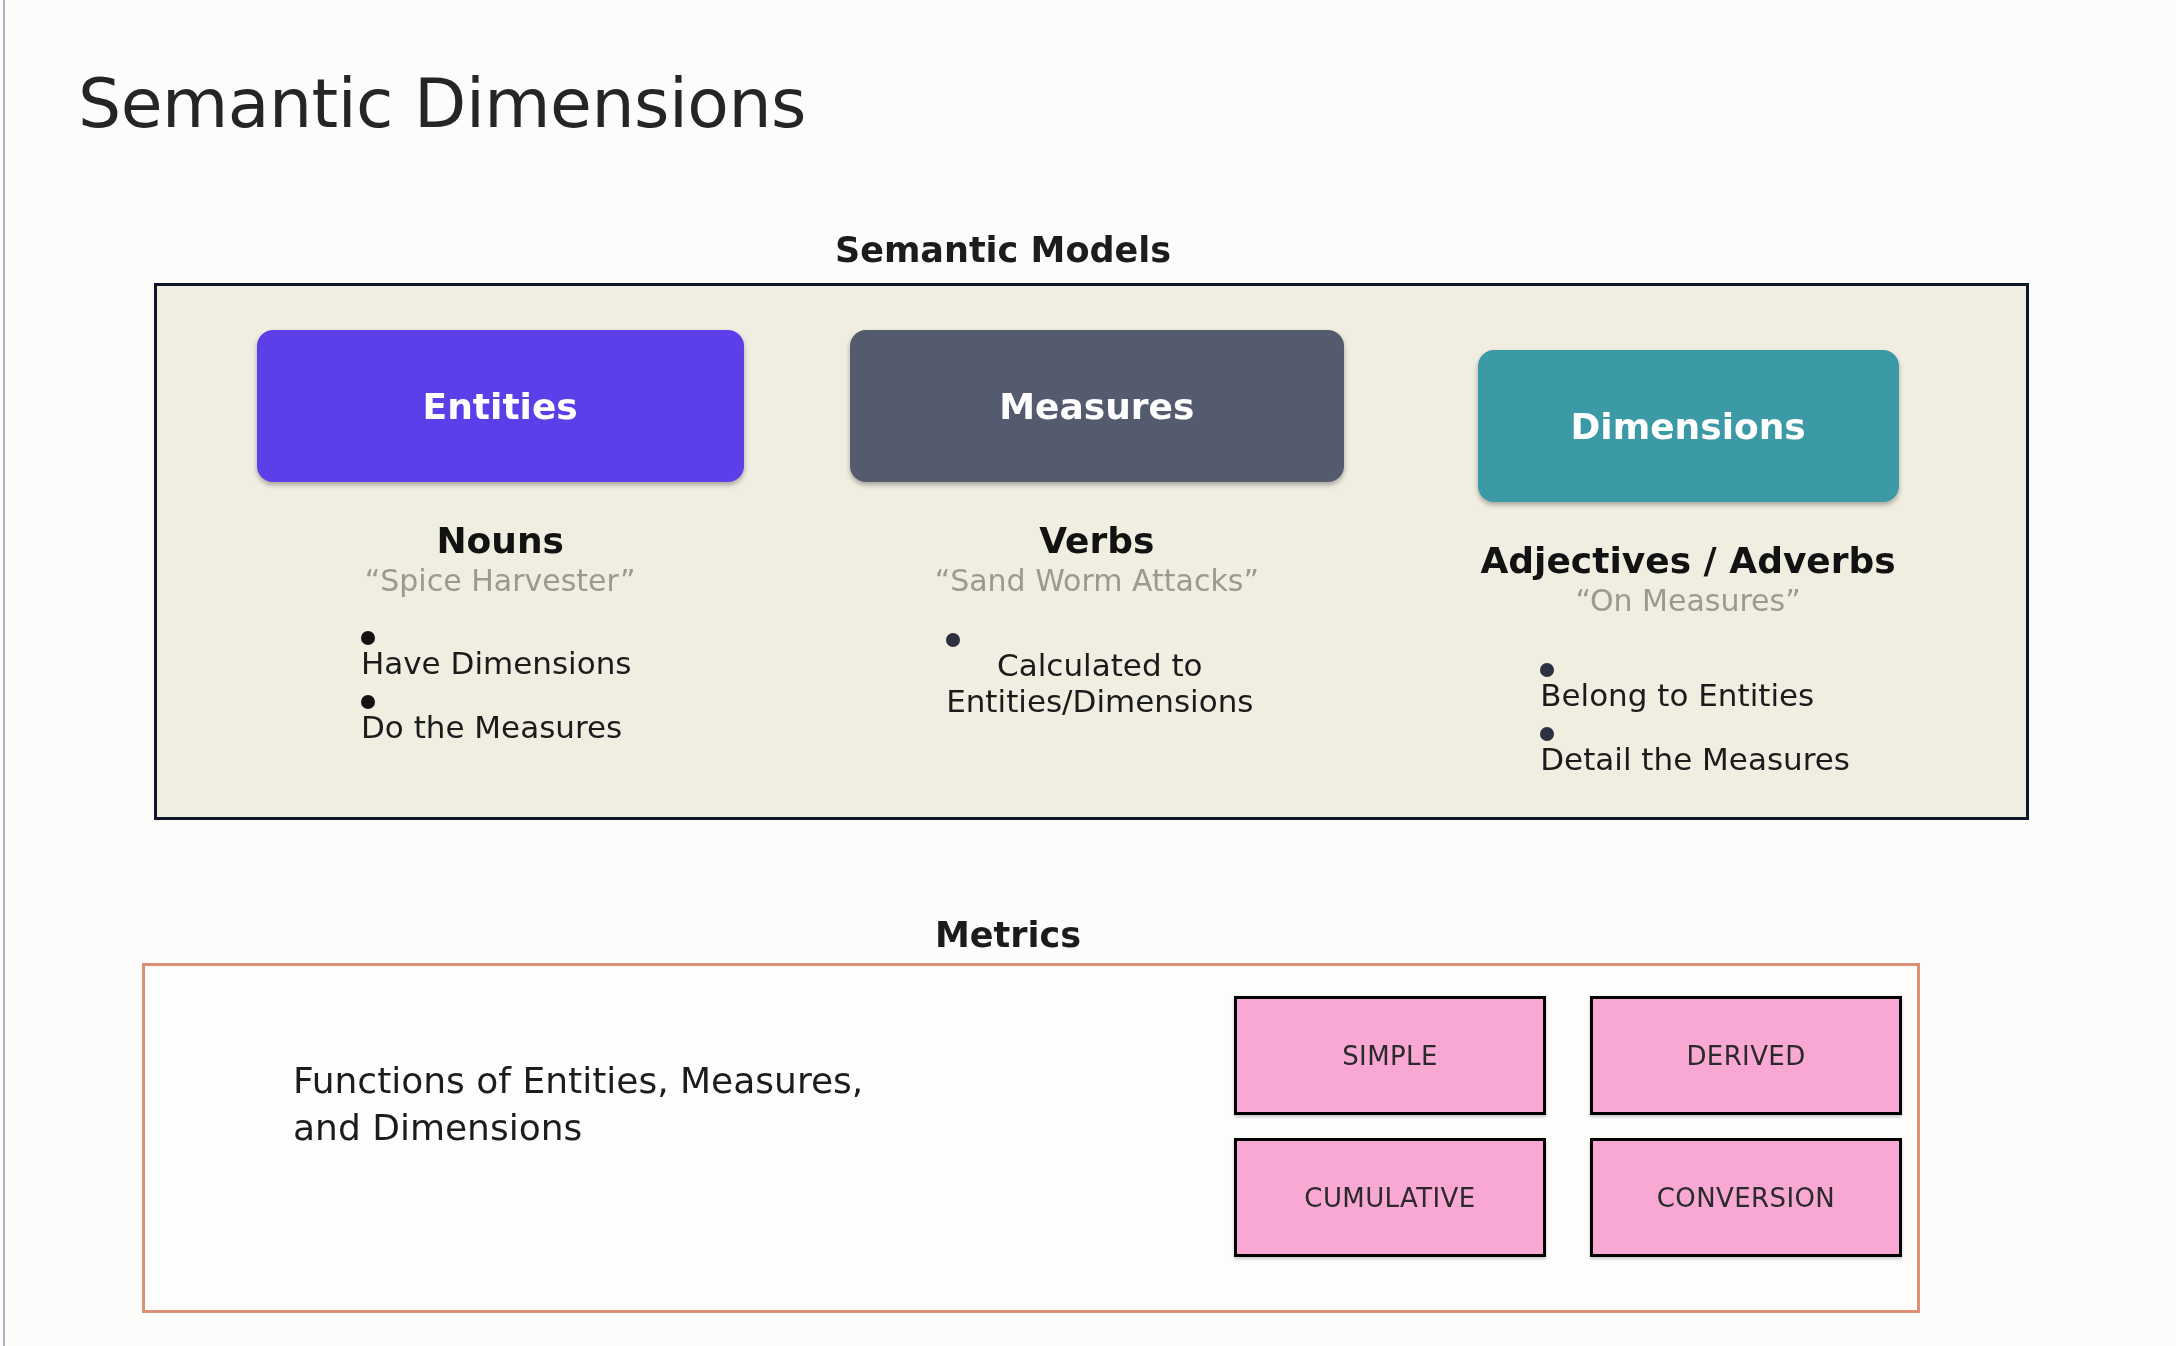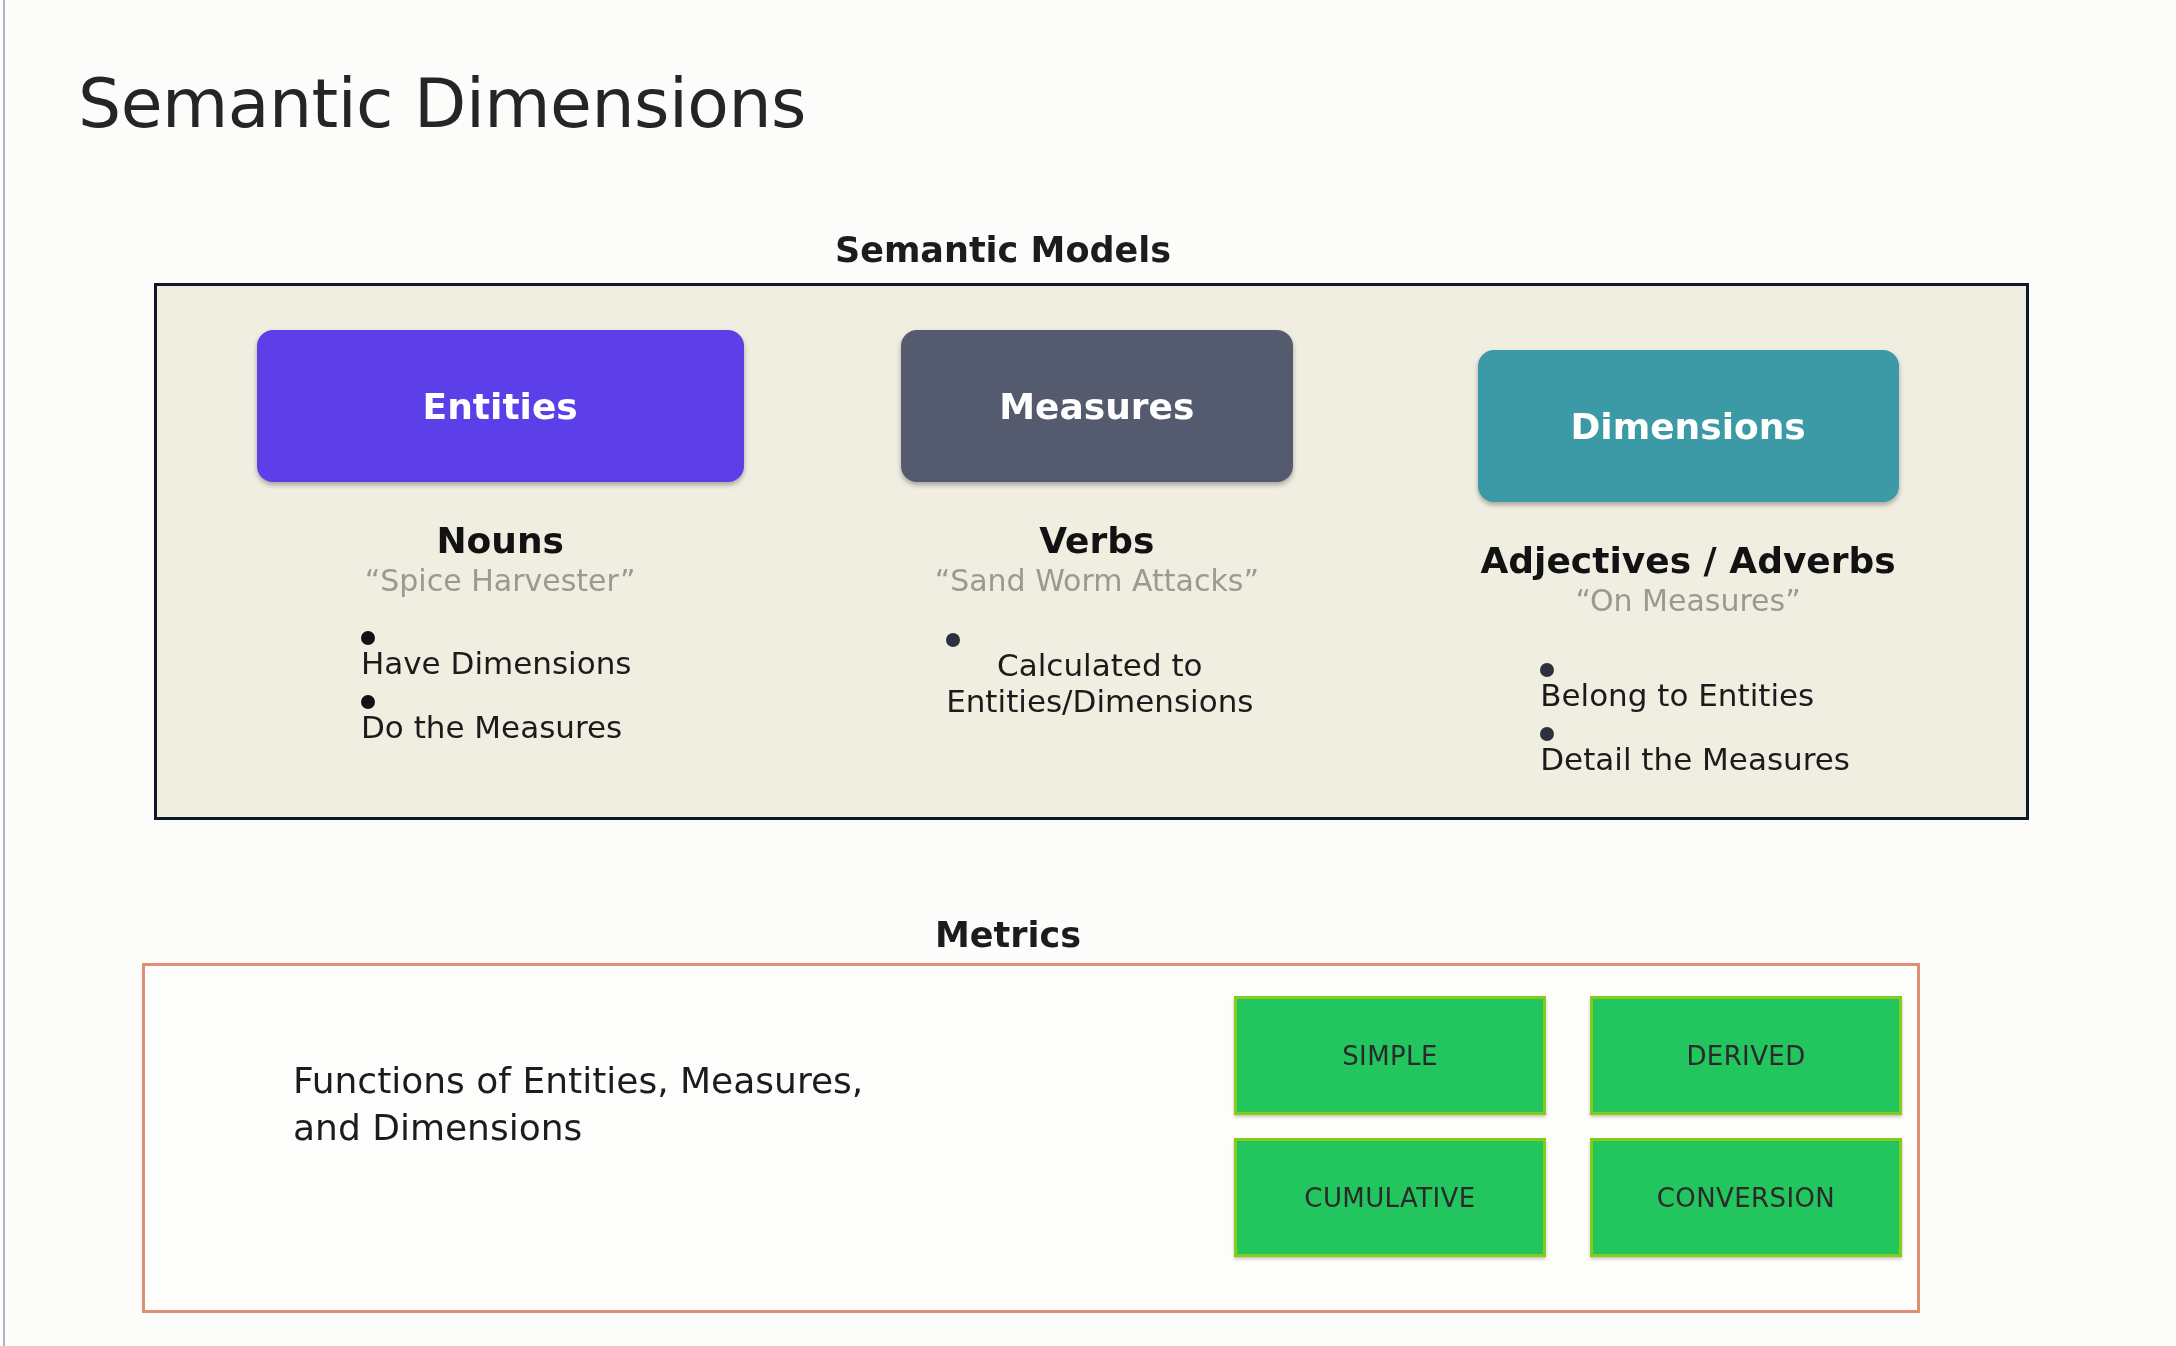--- a/index.html
+++ b/index.html
@@ -104,21 +104,21 @@
     color: #ffffff;
     font-size: 36px;
     font-weight: bold;
     box-shadow: 0 3px 5px rgba(0,0,0,0.30);
     box-sizing: border-box;
   }
   .card-entities   { background: #5c3fe8; }
   .card-measures   { background: #545b6e; }
   .card-dimensions { background: #3c9aa6; }
 
-  .sm-col.col-measures   .sm-card { width: 392px; }
+  .sm-col.col-measures   .sm-card { width: 494px; }
   .sm-col.col-dimensions .sm-card { width: 421px; margin-top: 20px; }
 
   .pos-title {
     margin-top: 40px;
     font-size: 36px;
     font-weight: bold;
     color: #121212;
     white-space: nowrap;
     line-height: 1.05;
   }
@@ -186,22 +186,22 @@
     position: absolute;
     left: 1089px;
     top: 30px;
     display: grid;
     grid-template-columns: 312px 312px;
     grid-template-rows: 119px 119px;
     column-gap: 44px;
     row-gap: 23px;
   }
   .metric-box {
-    border: 3px solid #84cc16;
-    background: #22c55e;
+    border: 3px solid #000000;
+    background: #f9a8d4;
     display: flex;
     align-items: center;
     justify-content: center;
     font-size: 26px;
     color: #2a2a2a;
     letter-spacing: 0.4px;
     box-sizing: border-box;
     box-shadow: 0 2px 3px rgba(0,0,0,0.22);
   }
 </style>

